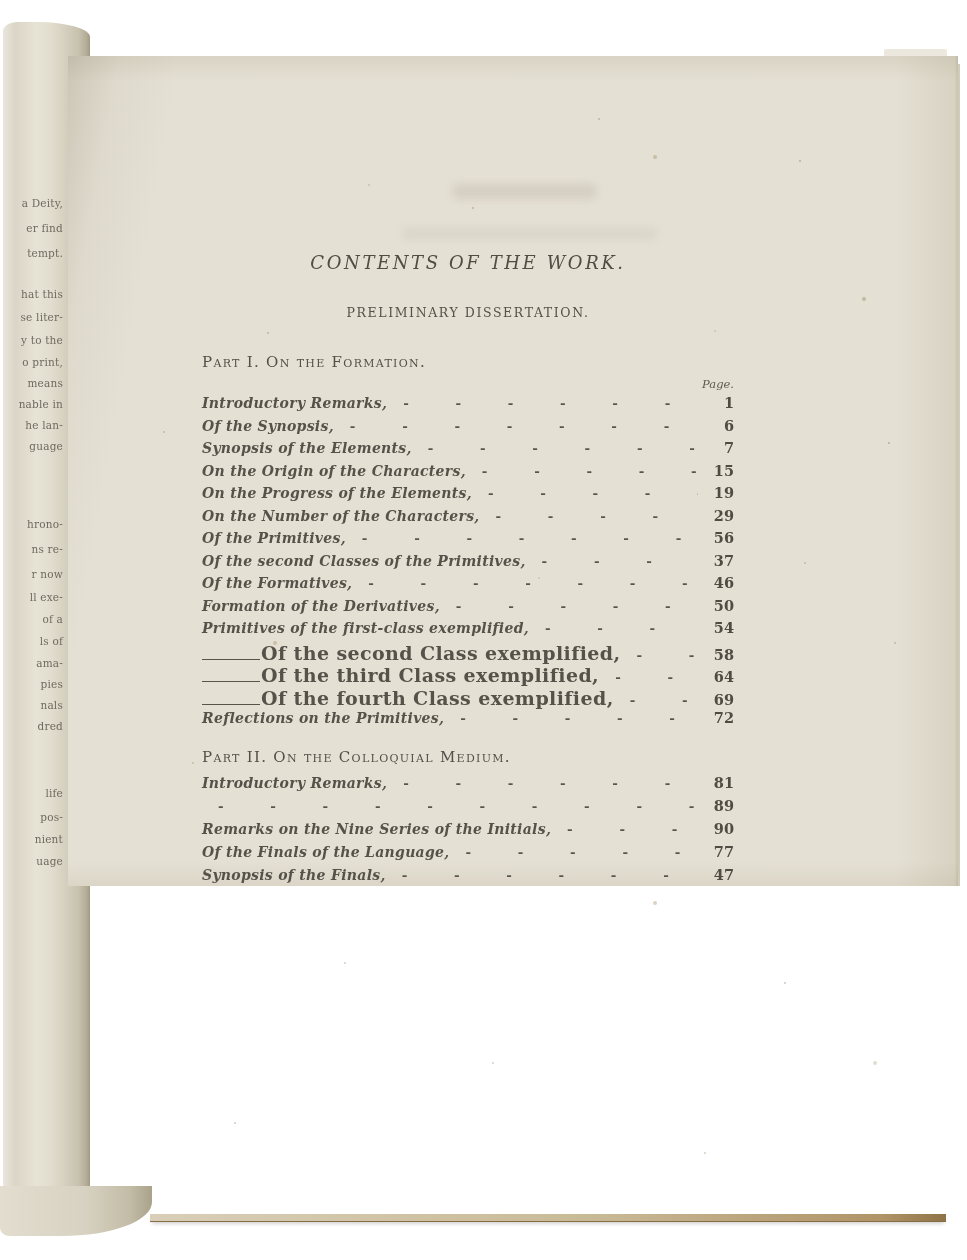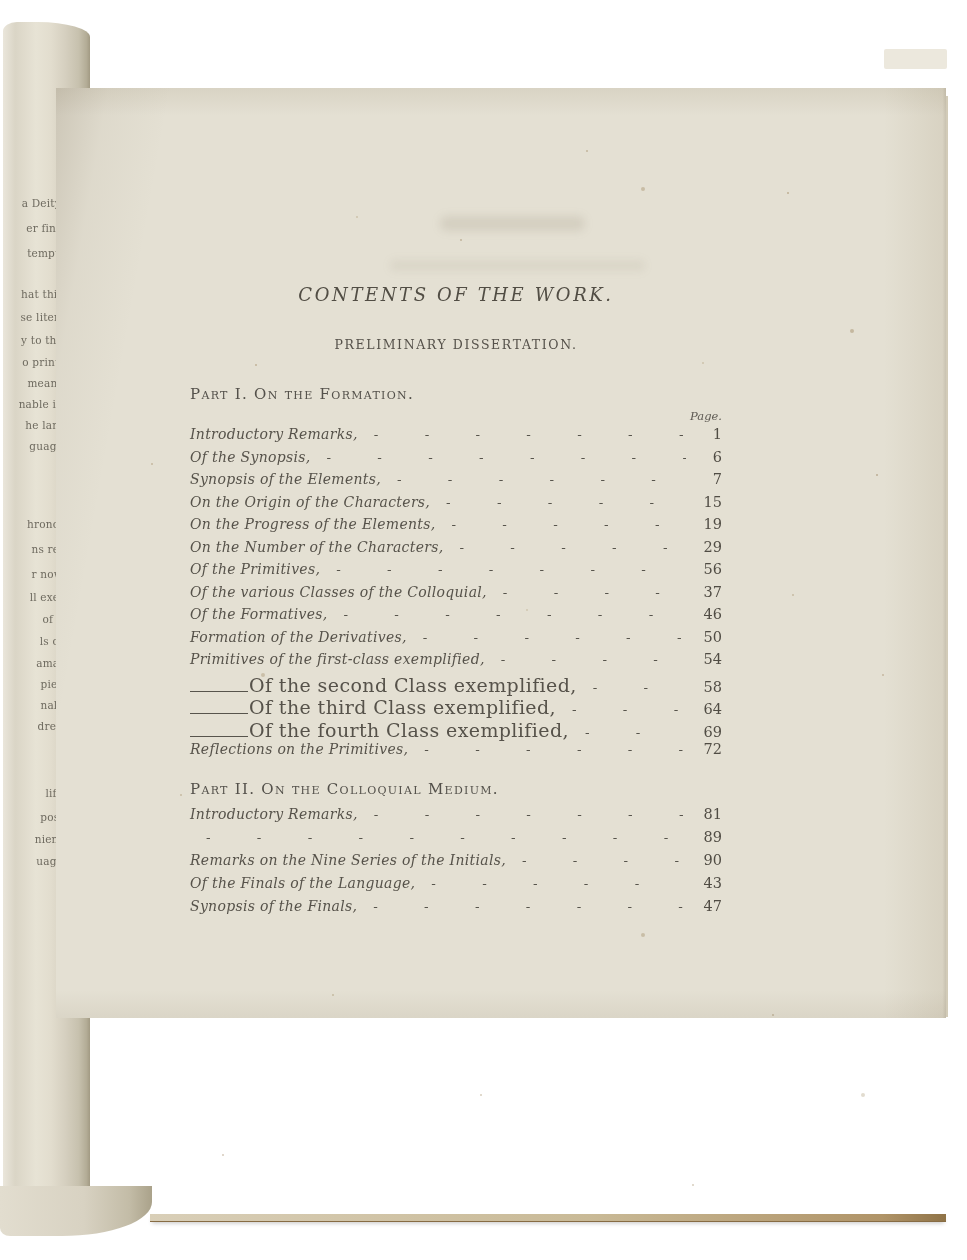--- a/index.html
+++ b/index.html
@@ -37,28 +37,27 @@
   }
 
   
   .top-step {
     position: absolute; left: 884px; top: 49px; width: 63px; height: 20px;
     background: #ece8dd; border-radius: 2px; z-index: 2;
   }
 
   
   .page {
-    position: absolute; left: 56px; top: 56px; width: 890px; height: 930px;
+    position: absolute; left: 68px; top: 56px; width: 890px; height: 830px;
     z-index: 3;
     background:
       linear-gradient(100deg, rgba(110,95,70,0.20) 0%, rgba(110,95,70,0.05) 5%, rgba(0,0,0,0) 11%),
       linear-gradient(90deg, rgba(0,0,0,0) 93%, rgba(155,140,108,0.16) 99.6%, rgba(120,105,75,0.25) 100%),
       linear-gradient(180deg, rgba(135,120,90,0.12) 0%, rgba(0,0,0,0) 3%, rgba(0,0,0,0) 97%, rgba(135,120,90,0.10) 100%),
       #e4e0d3;
-    margin-top: 32px;
   }
   .page::after {
     content: ""; position: absolute; right: -2px; top: 8px; width: 2px; height: 99%;
     background: #d2cbb8;
   }
 
   
   .speckles {
     position: absolute; left: 0; top: 0; width: 2px; height: 2px; border-radius: 50%;
     background: transparent;
@@ -135,21 +134,21 @@
     color: #53504a;
   }
   .toc-heading.part2 { margin-top: 16px; }
   .page-label {
     margin-top: 7px;
     text-align: right;
     font-style: italic;
     font-size: 11.5px; line-height: 13px;
     color: #5d5952;
   }
-  .rows { margin-top: 3px; }
+  .rows { margin-top: 3px; font-weight: bold; }
   .rows2 { margin-top: 8px; }
   .toc-row {
     display: flex; align-items: baseline;
     height: 22.5px;
   }
   .rows2 .toc-row { height: 23px; }
   .toc-title {
     font-style: italic;
     font-size: 14px;
     letter-spacing: 0.3px;
@@ -255,21 +254,21 @@
               <span class="toc-title">On the Number of the Characters,</span>
               <span class="leader">- - - - - - - - - - - - - -</span>
               <span class="toc-page">29</span>
             </div>
             <div class="toc-row">
               <span class="toc-title">Of the Primitives,</span>
               <span class="leader">- - - - - - - - - - - - - -</span>
               <span class="toc-page">56</span>
             </div>
             <div class="toc-row">
-              <span class="toc-title">Of the various Classes of the Colloquial,</span>
+              <span class="toc-title">Of the second Classes of the Primitives,</span>
               <span class="leader">- - - - - - - - - - - - - -</span>
               <span class="toc-page">37</span>
             </div>
             <div class="toc-row">
               <span class="toc-title">Of the Formatives,</span>
               <span class="leader">- - - - - - - - - - - - - -</span>
               <span class="toc-page">46</span>
             </div>
             <div class="toc-row">
               <span class="toc-title">Formation of the Derivatives,</span>
@@ -314,21 +313,21 @@
               <span class="toc-page">89</span>
             </div>
             <div class="toc-row">
               <span class="toc-title">Remarks on the Nine Series of the Initials,</span>
               <span class="leader">- - - - - - - - - - - - - -</span>
               <span class="toc-page">90</span>
             </div>
             <div class="toc-row">
               <span class="toc-title">Of the Finals of the Language,</span>
               <span class="leader">- - - - - - - - - - - - - -</span>
-              <span class="toc-page">43</span>
+              <span class="toc-page">77</span>
             </div>
             <div class="toc-row">
               <span class="toc-title">Synopsis of the Finals,</span>
               <span class="leader">- - - - - - - - - - - - - -</span>
               <span class="toc-page">47</span>
             </div>
           </div>
         </div>
     </div>
   </div>

